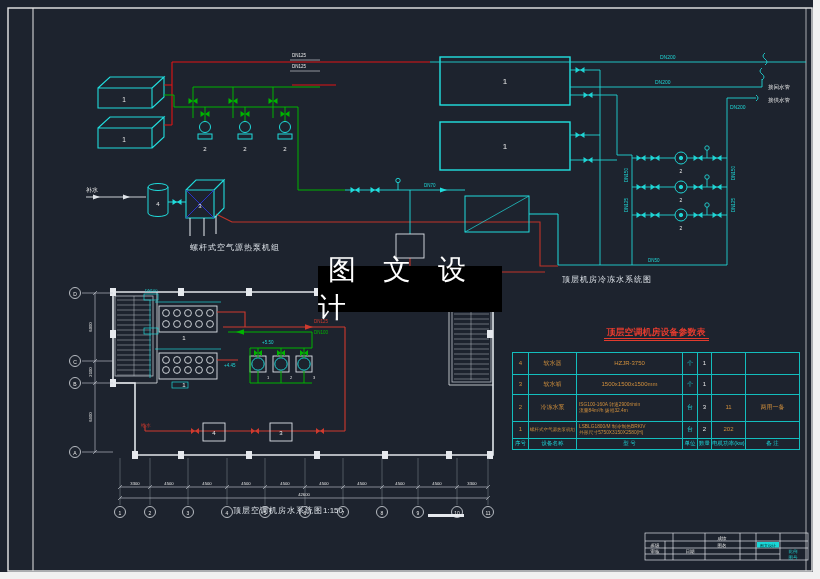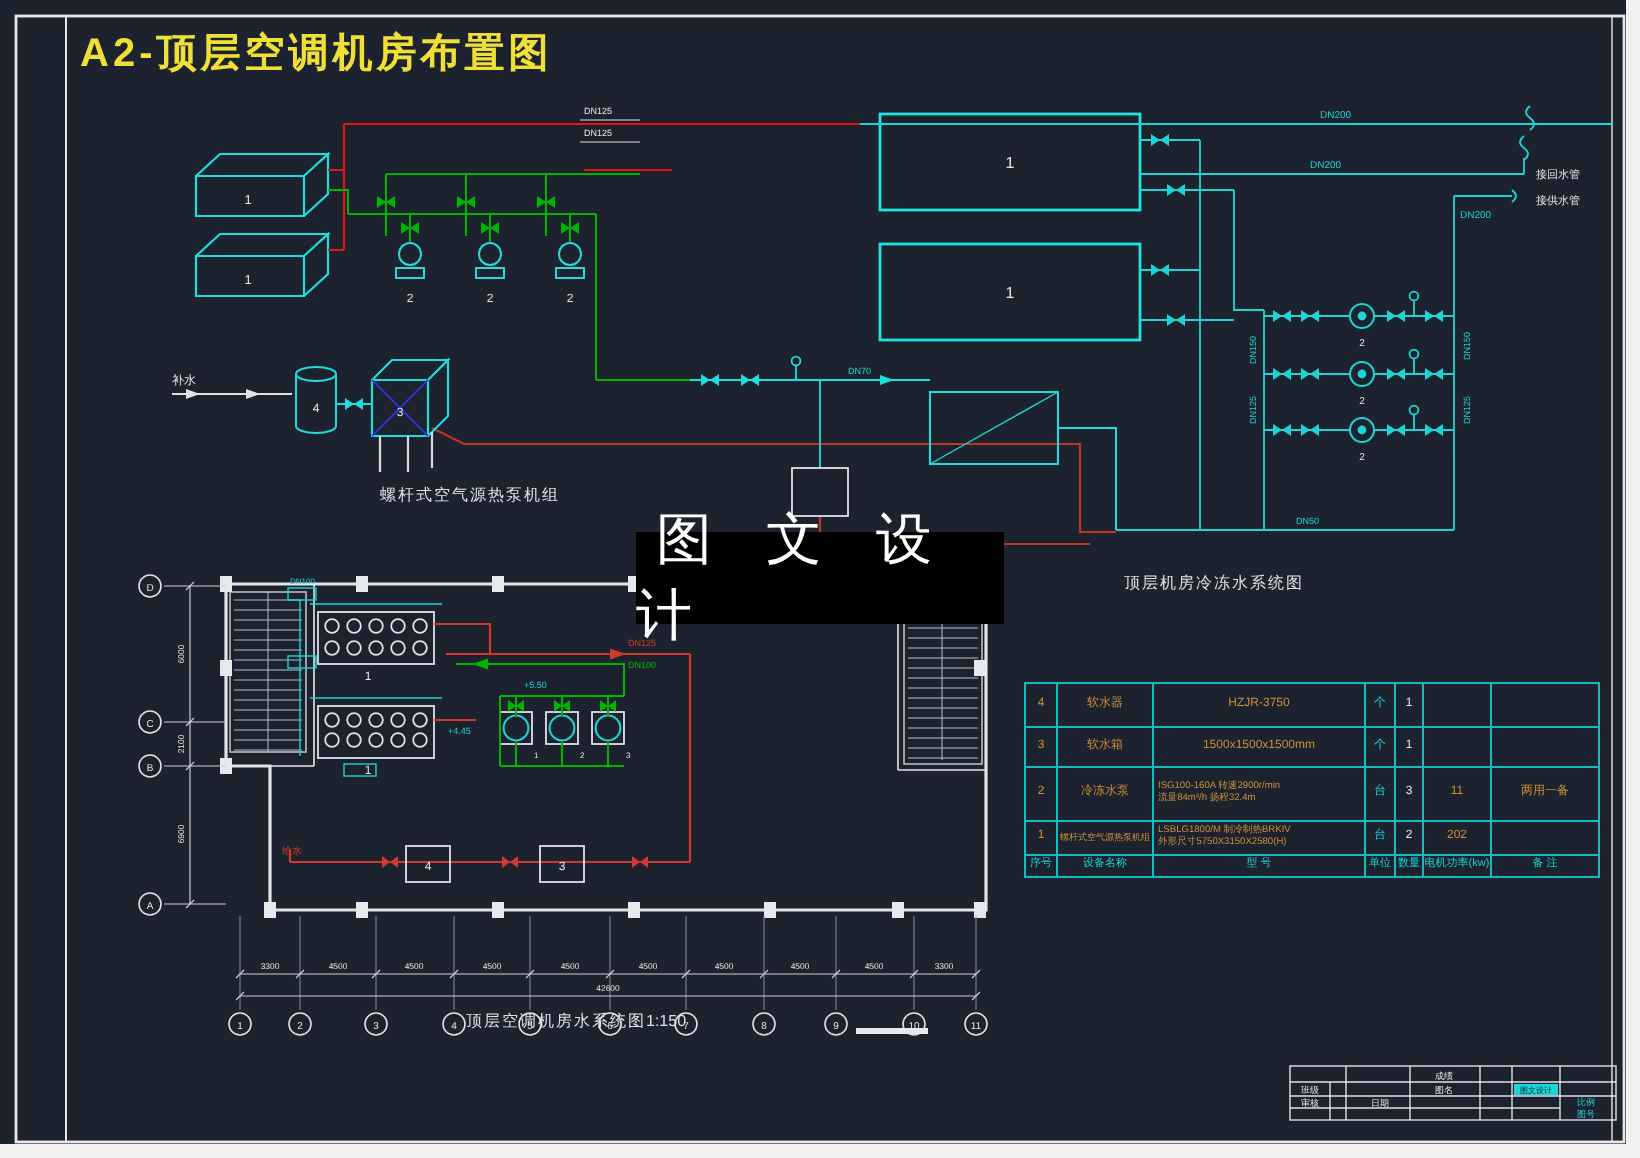--- a/index.html
+++ b/index.html
@@ -8,21 +8,21 @@
   .strip-b{position:absolute;left:0;top:572px;width:820px;height:7px;background:#f1f1f1}
   .strip-r{position:absolute;left:813px;top:0;width:7px;height:579px;background:#f1f1f1}
   .drawing-title{position:absolute;left:40px;top:13px;font-size:20px;font-weight:bold;
          color:#f0df35;letter-spacing:2px;white-space:nowrap}
   .watermark{position:absolute;left:318px;top:266px;width:184px;height:46px;background:#000;
          color:#fff;display:flex;align-items:center;justify-content:center;
          font-family:"Liberation Serif","DejaVu Serif",serif;font-size:28px;letter-spacing:10px;
          text-indent:10px;z-index:30}
   .cap{position:absolute;color:#dde2e8;font-size:8px;letter-spacing:1px;white-space:nowrap;z-index:20}
   #cap-water{left:190px;top:242px}
-  #cap-chilled{left:562px;top:286px}
+  #cap-chilled{left:562px;top:274px}
   #cap-plan{left:233px;top:505px}
   #cap-plan .scale{letter-spacing:0}
   .tbl{position:absolute;left:512px;top:327px;width:288px;z-index:20;color:#d08f3c}
   .tbl-title{text-align:center;font-size:9px;font-weight:bold;color:#e23b2e;line-height:11px}
   .tbl-title span{border-bottom:3px double #e23b2e;padding:0 3px 1px}
   .tbl table{border-collapse:collapse;table-layout:fixed;width:287px;margin-top:14px}
   .tbl td{border:1px solid #13bdbd;font-size:6px;text-align:center;padding:0;overflow:hidden;line-height:1.3}
   .tbl td.ml{text-align:left;padding-left:2px;font-size:4.8px}
   .tbl td.sm{font-size:4.5px}
   .tbl td.cy{color:#1bd3d6}
@@ -363,33 +363,35 @@
     <text x="690" y="553" font-size="4.5" text-anchor="middle">日期</text>
     <text x="768" y="546.5" font-size="4" text-anchor="middle" fill="#05262a">图文设计</text>
     <text x="793" y="552.5" font-size="4.5" text-anchor="middle" fill="#1fd4d4">比例</text>
     <text x="793" y="558.5" font-size="4.5" text-anchor="middle" fill="#1fd4d4">图号</text>
   </g>
 </svg>
 
 <div class="strip-b"></div>
 <div class="strip-r"></div>
 
-<div class="drawing-title">A2-顶层空调机房布置图</div>
 
 <div class="cap" id="cap-water">螺杆式空气源热泵机组</div>
 <div class="cap" id="cap-chilled">顶层机房冷冻水系统图</div>
 <div class="cap" id="cap-plan">
   <span>顶层空调机房水系统图</span><span class="scale">1:150</span>
 </div>
 
 <div class="watermark">
   <span>图 文 设 计</span>
 </div>
 
 <div class="tbl">
+  <div class="tbl-title">
+    <span>顶层空调机房设备参数表</span>
+  </div>
   <table>
     <colgroup>
       <col style="width:16px">
           <col style="width:48px">
           <col style="width:106px">
       <col style="width:15px">
           <col style="width:14px">
           <col style="width:34px">
           <col style="width:54px">
     </colgroup>

